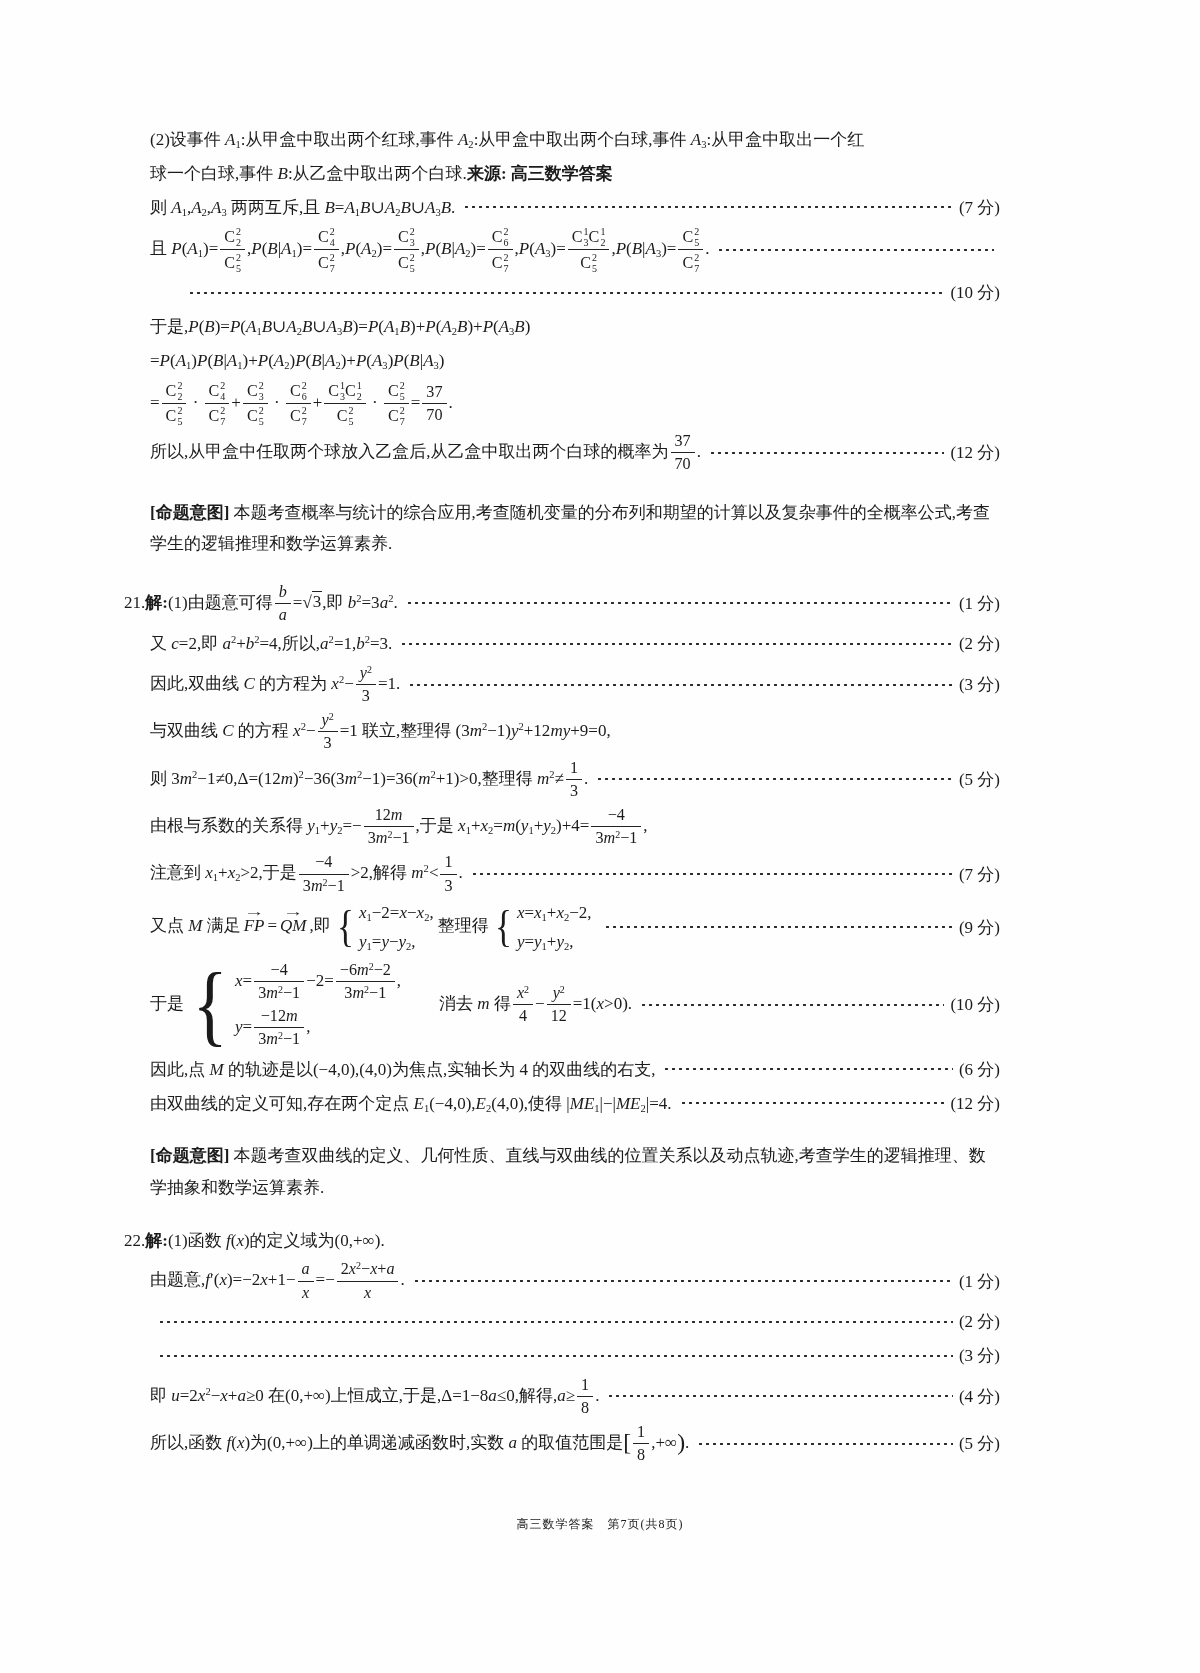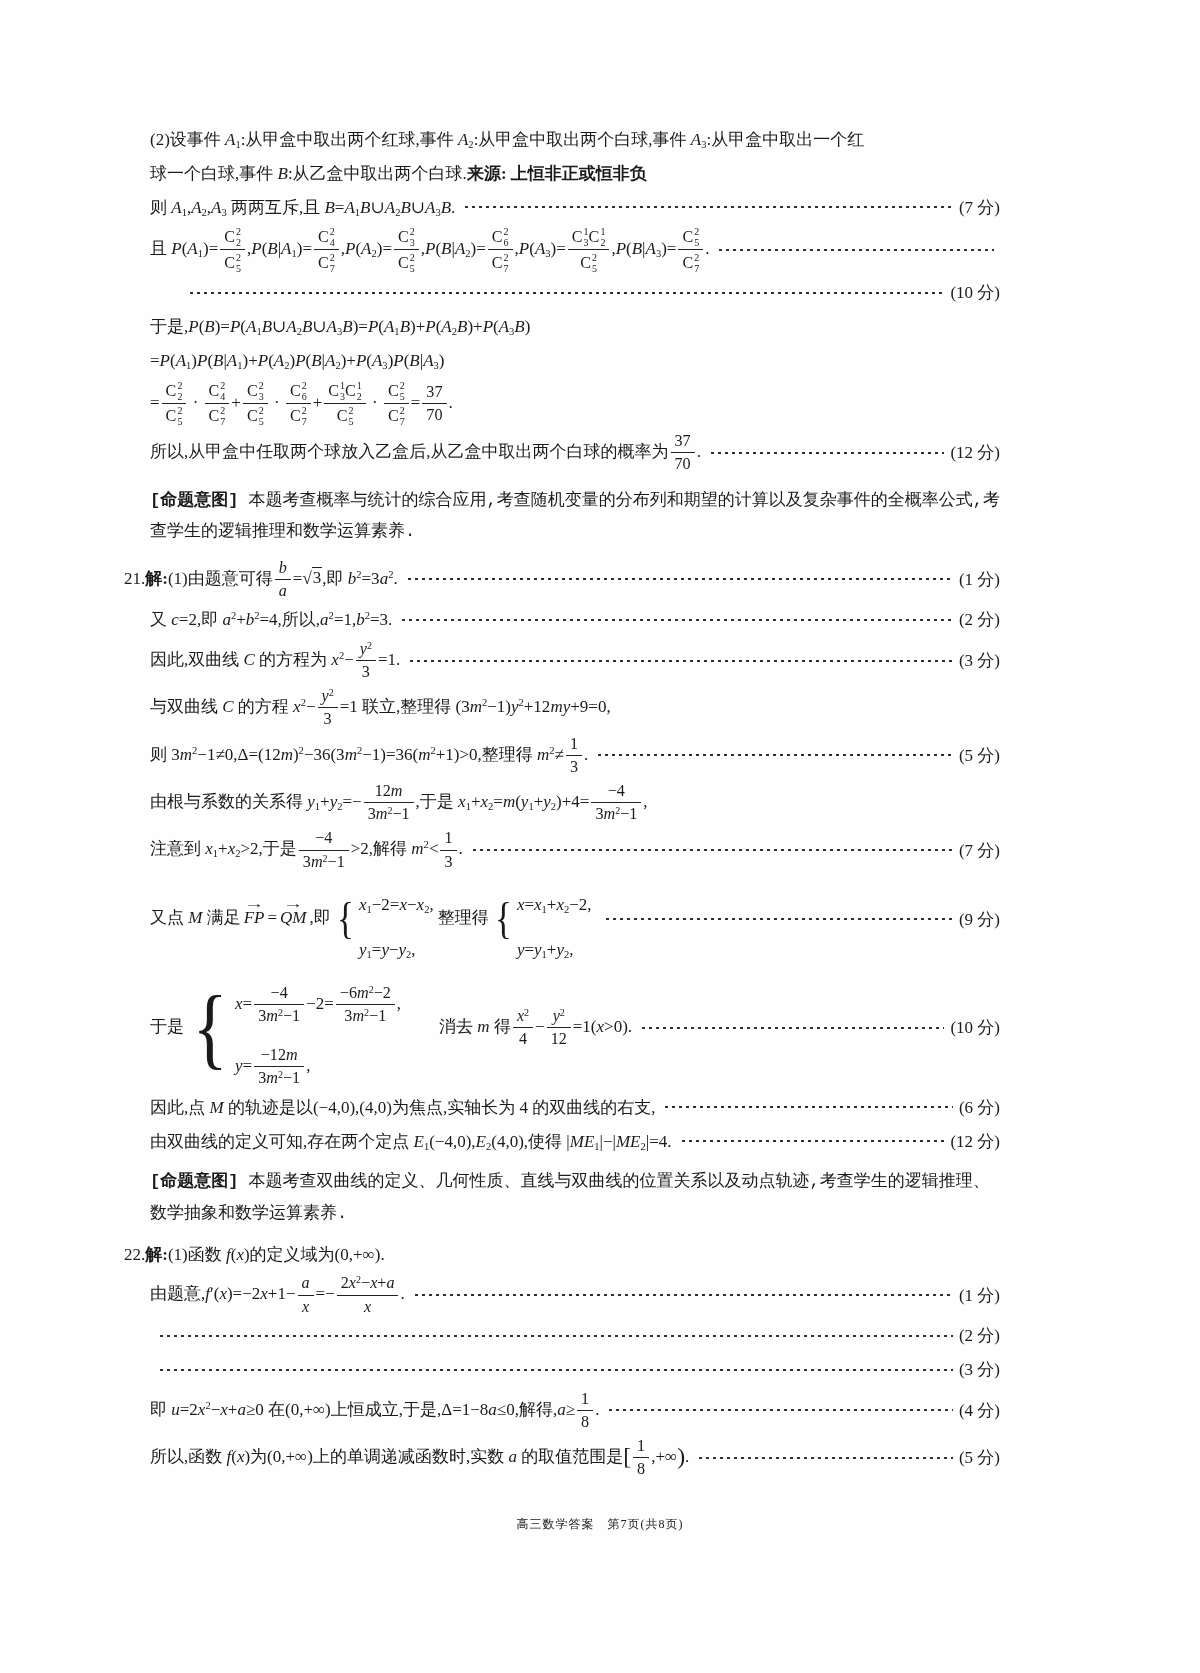--- a/index.html
+++ b/index.html
@@ -17,21 +17,21 @@
     overflow: hidden;
   }
   .line {
     display: flex;
     align-items: center;
     margin: 4px 0;
     min-height: 30px;
   }
   .line .content { white-space: nowrap; flex-shrink: 0; }
   .line.num { margin-left: -26px; }
-  .line.para { display: block; min-height: 0; margin: 10px 0; font-family: Liberation Mono, monospace; }
+  .line.para { display: block; min-height: 0; margin: 22px 0; }
   .line.para .content { display: block; white-space: normal; line-height: 1.85; }
   .line.dotsrow .dots { margin-left: 38px; }
   .dots {
     flex: 1 1 auto;
     height: 8px;
     margin: 0 6px 0 8px;
     align-self: center;
     background-image: radial-gradient(circle, #2a2a2a 1.1px, transparent 1.5px);
     background-size: 7px 8px;
     background-repeat: repeat-x;
@@ -80,21 +80,21 @@
   
   .cases { display: inline-flex; align-items: center; vertical-align: middle; margin: 0 4px; }
   .cases .lb {
     font-size: 2.6em;
     font-weight: 300;
     line-height: 1;
     margin-right: 3px;
     transform: scaleX(0.8);
   }
   .cases.tall .lb { font-size: 5.4em; font-weight: 200; }
-  .cases .cc { display: inline-flex; flex-direction: column; text-align: left; row-gap: 19px; margin-top: 16px; }
+  .cases .cc { display: inline-flex; flex-direction: column; text-align: left; row-gap: 3px; }
   .cases .cc > span { line-height: 1.5; white-space: nowrap; }
   .bk { font-size: 1.4em; vertical-align: -0.1em; font-weight: 300; }
   .gap { display: inline-block; width: 34px; }
   b { font-weight: bold; }
   .footer {
     position: absolute;
     bottom: 140px;
     left: 0;
     width: 100%;
     text-align: center;
@@ -104,21 +104,21 @@
 </style>
 </head>
 <body>
 
 <div class="page">
   <div>
       <div class="line">
         <span class="content">(2)设事件 <i>A</i><sub>1</sub>:从甲盒中取出两个红球,事件 <i>A</i><sub>2</sub>:从甲盒中取出两个白球,事件 <i>A</i><sub>3</sub>:从甲盒中取出一个红</span>
       </div>
       <div class="line">
-        <span class="content">球一个白球,事件 <i>B</i>:从乙盒中取出两个白球.<b>来源: 上恒非正或恒非负</b></span>
+        <span class="content">球一个白球,事件 <i>B</i>:从乙盒中取出两个白球.<b>来源: 高三数学答案</b></span>
       </div>
       <div class="line">
         <span class="content">则 <i>A</i><sub>1</sub>,<i>A</i><sub>2</sub>,<i>A</i><sub>3</sub> 两两互斥,且 <i>B</i>=<i>A</i><sub>1</sub><i>B</i>∪<i>A</i><sub>2</sub><i>B</i>∪<i>A</i><sub>3</sub><i>B</i>.</span>
         <span class="dots"></span>
         <span class="score">(7 分)</span>
       </div>
       <div class="line">
         <span class="content">且 <i>P</i>(<i>A</i><sub>1</sub>)=<span class="fr">
             <span class="nu"><span class="cb">C<span class="ud">
                   <span>2</span>

